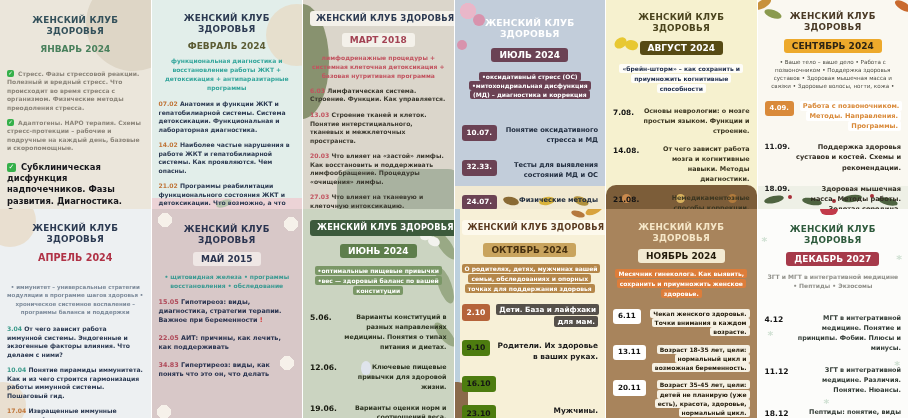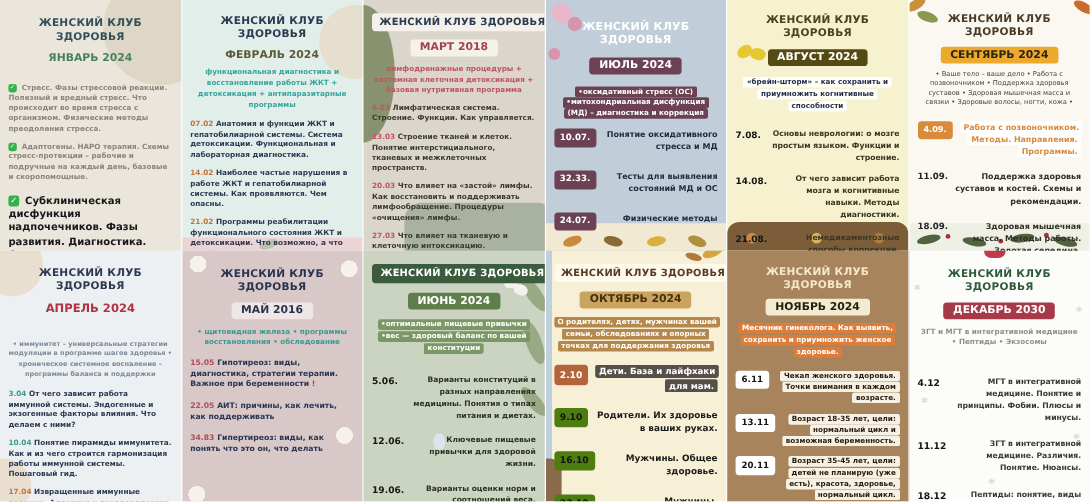--- a/index.html
+++ b/index.html
@@ -49,21 +49,21 @@
   .c-mar .d{color:#c2535f}
   .c-mar .blobl{left:-28px;top:4px;width:54px;height:115px;border-radius:50%;background:#88926f}
   .c-mar .blobb{right:-8px;bottom:-18px;width:125px;height:58px;border-radius:14px;background:#a9b2a0}
 
   
   .c-jul{background:#c2cdda}
   .c-jul .club{color:#fff;font-size:9.2px;margin-top:8px}
   .c-jul .month{color:#fff;background:#6b4254;margin:9px auto 10px}
   .c-jul .sub{color:#fff}
   .c-jul .sub .hl{background:#6b4254}
-  .c-jul .rows{margin-top:8px}
+  .c-jul .rows{margin-top:26px}
   .c-jul .row{margin-bottom:14px}
   .c-jul .row .dd{background:#6b4254;color:#fff;padding:2.5px 5px;border-radius:3px}
   .c-jul .row .tt{color:#1f2b3d;font-size:6.7px}
   .c-jul .band{left:0;right:0;bottom:0;height:23px;background:#f1e9d2}
   .c-jul .lf{position:absolute;bottom:4px;width:16px;height:8px;border-radius:50%}
   .c-jul .f1{left:-4px;top:-6px;width:34px;height:34px;background:radial-gradient(circle at 50% 50%,#e9b7c9 0 8px,transparent 8px);filter:none}
   .c-jul .pt{background:#d893ad}
 
   
   .c-aug{background:#f6f1cf}
@@ -307,21 +307,21 @@
     <div class="p"><span class="d do">17.04</span> <span>Извращенные иммунные реакции. Аллергия и псевдоаллергия (гистаминоз). Пошаговый гид.</span></div>
 
   </div>
 
   <div class="card c-may">
     <div class="deco petal wf wf1"></div>
     <div class="deco petal wf wf2"></div>
     <div class="deco petal wf wf3"></div>
     <div class="deco petal wf wf4"></div>
     <div class="club">ЖЕНСКИЙ КЛУБ ЗДОРОВЬЯ</div>
-    <div class="month">МАЙ 2016</div>
+    <div class="month">МАЙ 2015</div>
     <div class="sub">• щитовидная железа • программы восстановления • обследование</div>
     <div class="p"><span class="d">15.05</span> <span>Гипотиреоз: виды, диагностика, стратегии терапии. Важное при беременности</span> <span class="exc">!</span></div>
     <div class="p"><span class="d">22.05</span> <span>АИТ: причины, как лечить, как поддерживать</span></div>
     <div class="p"><span class="d">34.83</span> <span>Гипертиреоз: виды, как понять что это он, что делать</span></div>
   </div>
 
   <div class="card c-jun">
     <span class="leaf" style="right:-8px;top:30px;width:34px;height:12px;transform:rotate(55deg)"></span>
     <span class="leaf" style="right:-10px;top:70px;width:38px;height:13px;transform:rotate(70deg)"></span>
     <span class="leaf" style="right:-6px;top:120px;width:30px;height:11px;transform:rotate(50deg)"></span>
@@ -359,21 +359,20 @@
     <div class="row r1">
         <span class="dd">2.10</span>
         <span class="tt"><span class="hl">Дети. База и лайфхаки для мам.</span></span>
       </div>
     <div class="row rw">
         <span class="dd">9.10</span>
         <span class="tt">Родители. Их здоровье в ваших руках.</span>
       </div>
     <div class="row rw">
         <span class="dd">16.10</span>
-        <span class="tt">Мужчины. Общее здоровье.</span>
       </div>
     <div class="row rw">
         <span class="dd">23.10</span>
         <span class="tt">Мужчины. Репродуктивное здоровье</span>
       </div>
   </div>
 
   <div class="card c-nov">
     <div class="club">ЖЕНСКИЙ КЛУБ ЗДОРОВЬЯ</div>
     <div class="month">НОЯБРЬ 2024</div>
@@ -394,21 +393,21 @@
   </div>
 
   <div class="card c-dec">
     <div class="deco bow"></div>
     <span class="flake" style="left:4px;top:26px">*</span>
     <span class="flake" style="right:6px;top:44px">*</span>
     <span class="flake" style="left:10px;top:120px">*</span>
     <span class="flake" style="right:8px;top:150px">*</span>
     <span class="flake" style="left:66px;top:188px">*</span>
     <div class="club">ЖЕНСКИЙ КЛУБ ЗДОРОВЬЯ</div>
-    <div class="month">ДЕКАБРЬ 2030</div>
+    <div class="month">ДЕКАБРЬ 2027</div>
     <div class="sub">ЗГТ и МГТ в интегративной медицине • Пептиды • Экзосомы</div>
     <div class="row">
         <span class="dd">4.12</span>
         <span class="tt">МГТ в интегративной медицине. Понятие и принципы. Фобии. Плюсы и минусы.</span>
       </div>
     <div class="row">
         <span class="dd">11.12</span>
         <span class="tt">ЗГТ в интегративной медицине. Различия. Понятие. Нюансы.</span>
       </div>
     <div class="row">

